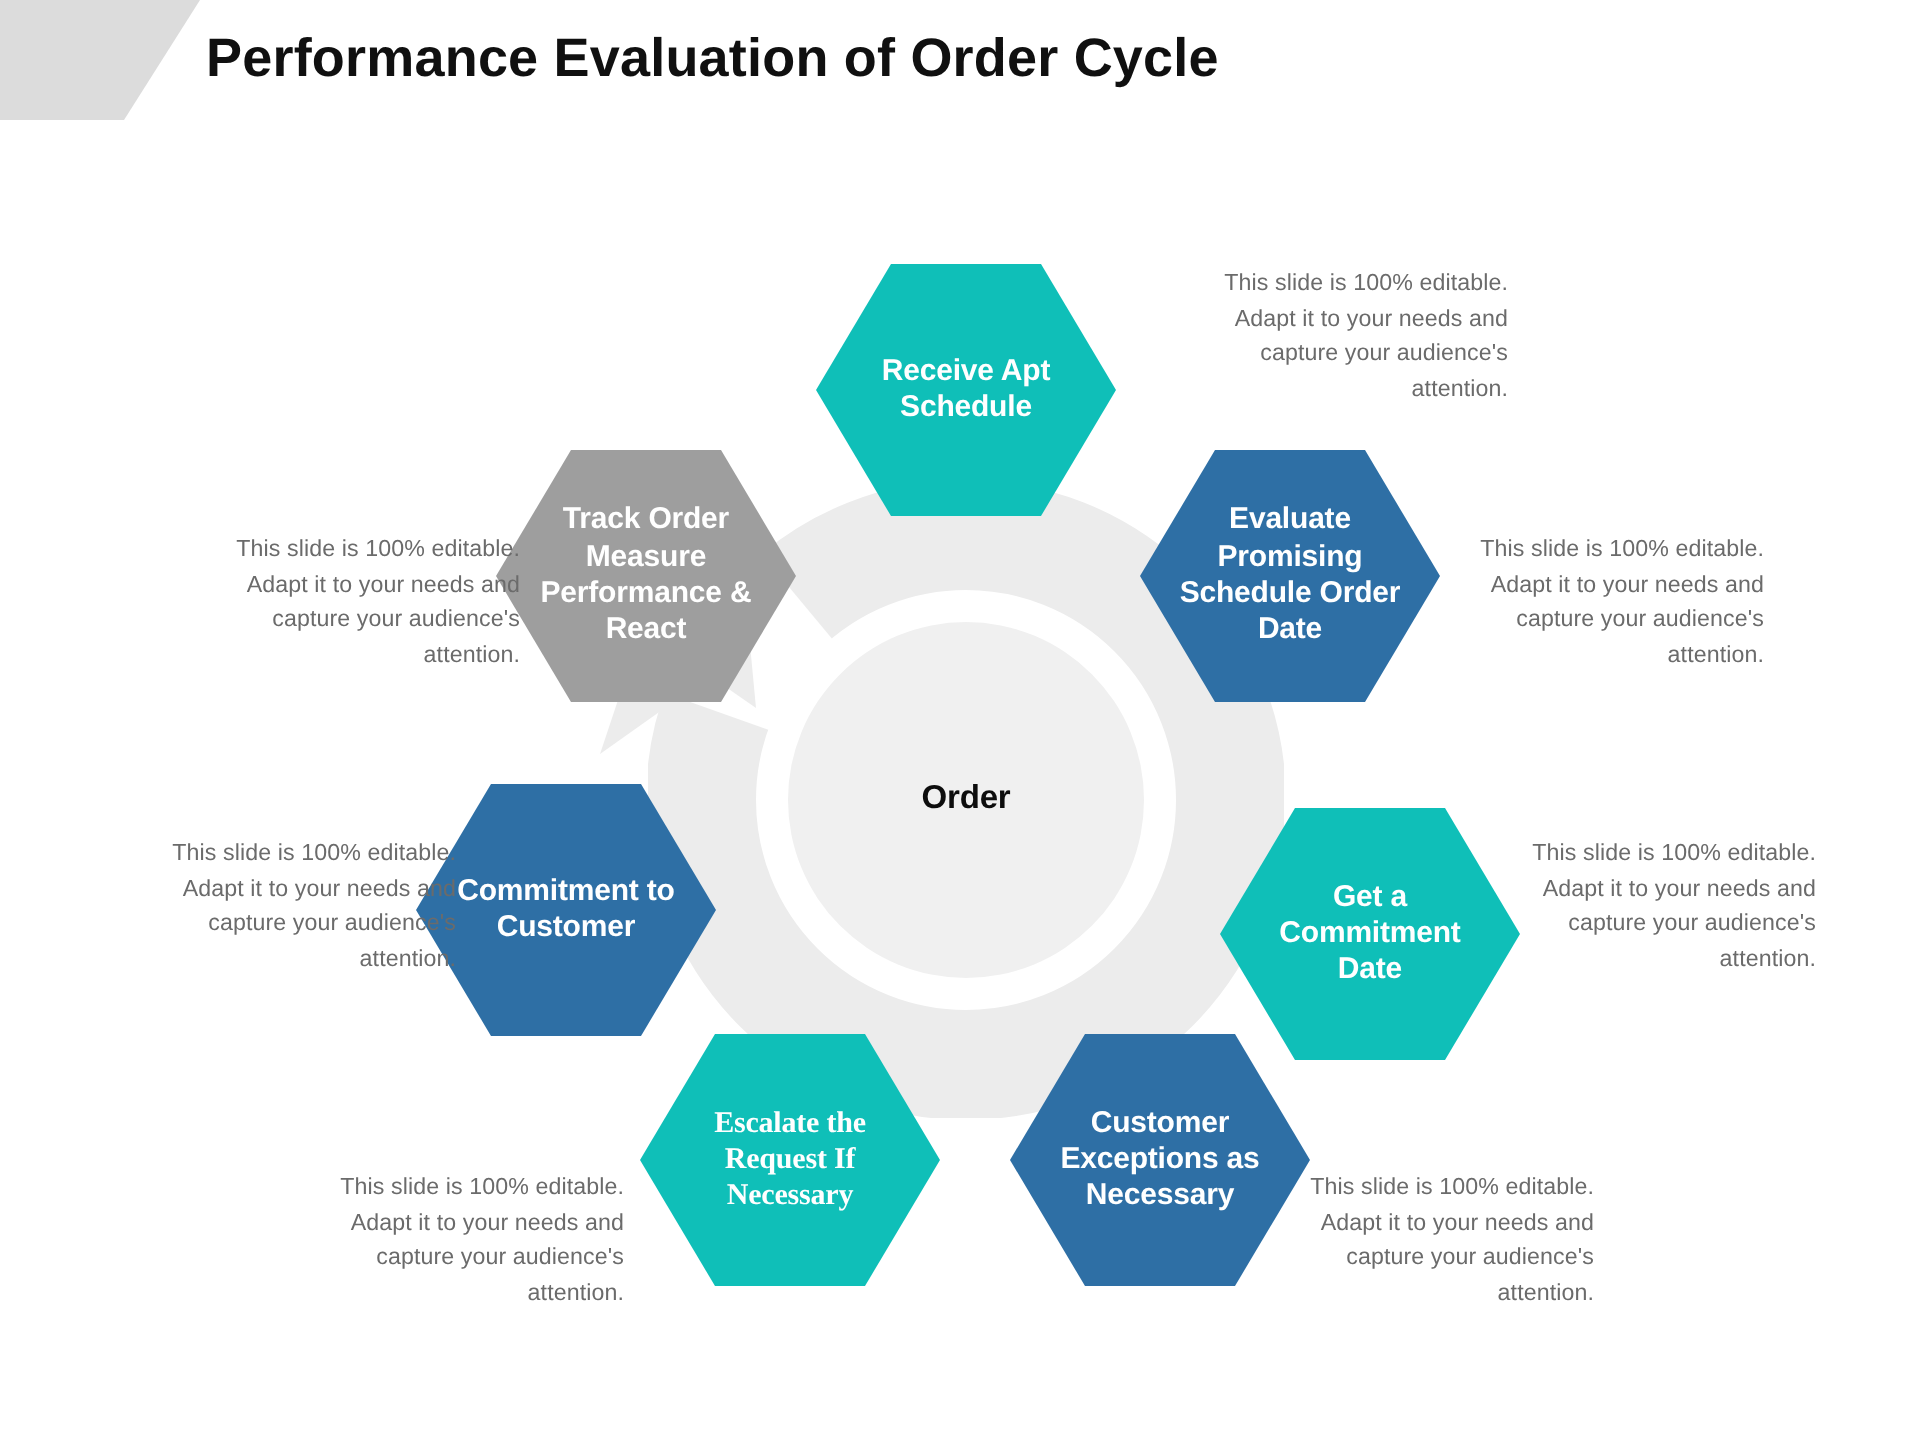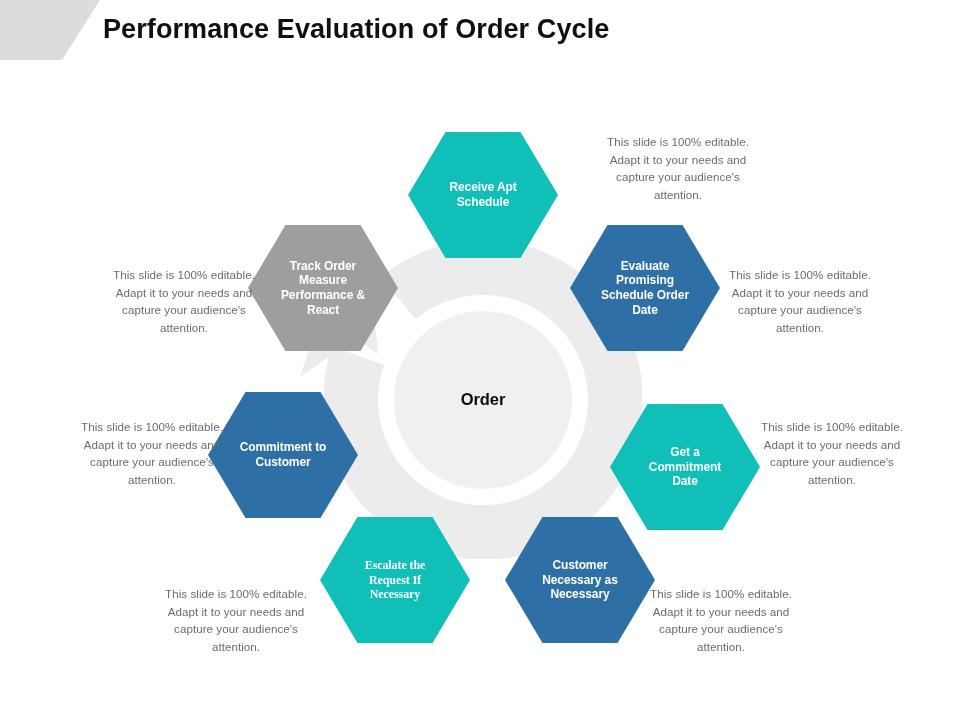--- a/index.html
+++ b/index.html
@@ -85,34 +85,34 @@
     height: 126px;
     clip-path: polygon(25% 0%, 75% 0%, 100% 50%, 75% 100%, 25% 100%, 0% 50%);
     display: flex;
     align-items: center;
     justify-content: center;
     text-align: center;
     box-sizing: border-box;
     padding: 0 10px;
   }
   .hex .hex-label {
-    font-size: 12px;
+    font-size: 15px;
     font-weight: bold;
     color: #ffffff;
     line-height: 1.22;
     letter-spacing: -0.1px;
   }
 
   
   .caption {
     position: absolute;
     font-size: 11.6px;
     color: #6b6b6b;
     line-height: 1.52;
-    text-align: center;
+    text-align: right;
     letter-spacing: 0.05px;
   }
 </style>
 </head>
 <body>
 
 <div id="slide">
 
   <div id="header-banner"></div>
   <div id="page-title">Performance Evaluation of Order Cycle</div>
@@ -157,21 +157,21 @@
       <div class="hex-label">
         <div>Get a</div>
         <div>Commitment</div>
         <div>Date</div>
       </div>
     </div>
 
     <div class="hex" style="left:505px; top:437px; background:#2E6FA5;">
       <div class="hex-label">
         <div>Customer</div>
-        <div>Necessary as</div>
+        <div>Exceptions as</div>
         <div>Necessary</div>
       </div>
     </div>
 
     <div class="hex" style="left:320px; top:437px; background:#0FBFB8;font-family:Liberation Serif, serif;">
       <div class="hex-label">
         <div>Escalate the</div>
         <div>Request If</div>
         <div>Necessary</div>
       </div>

